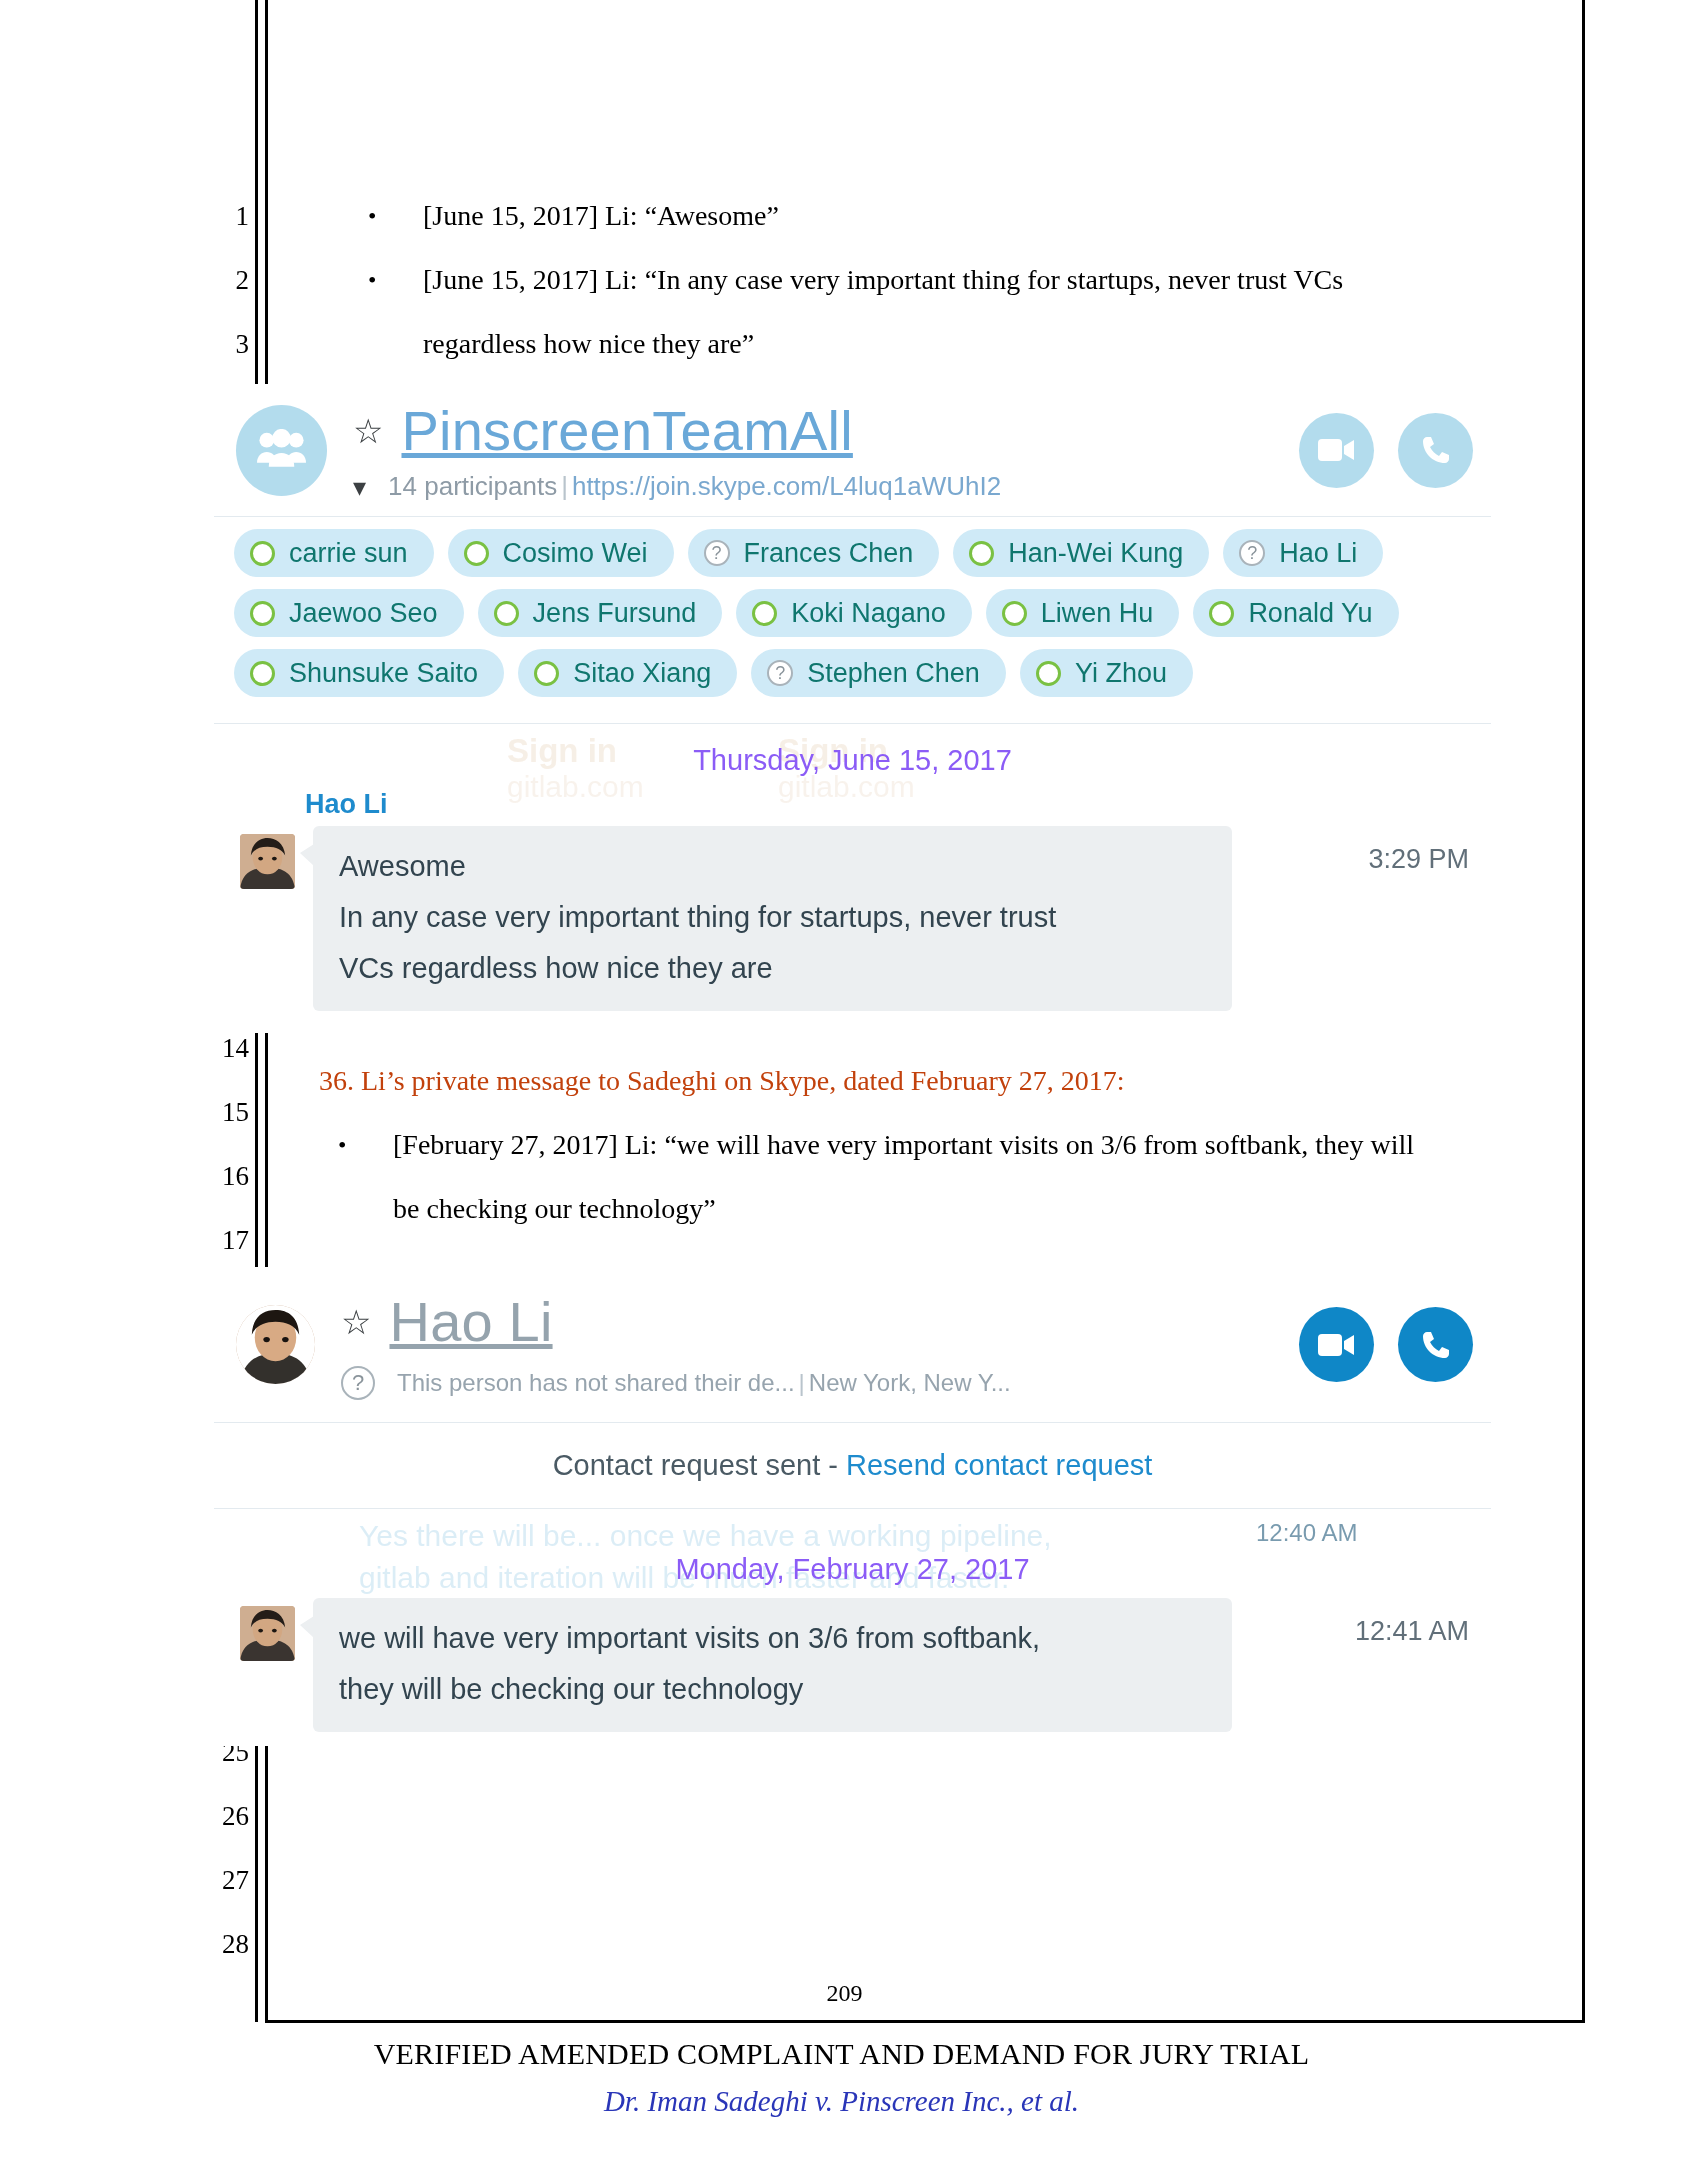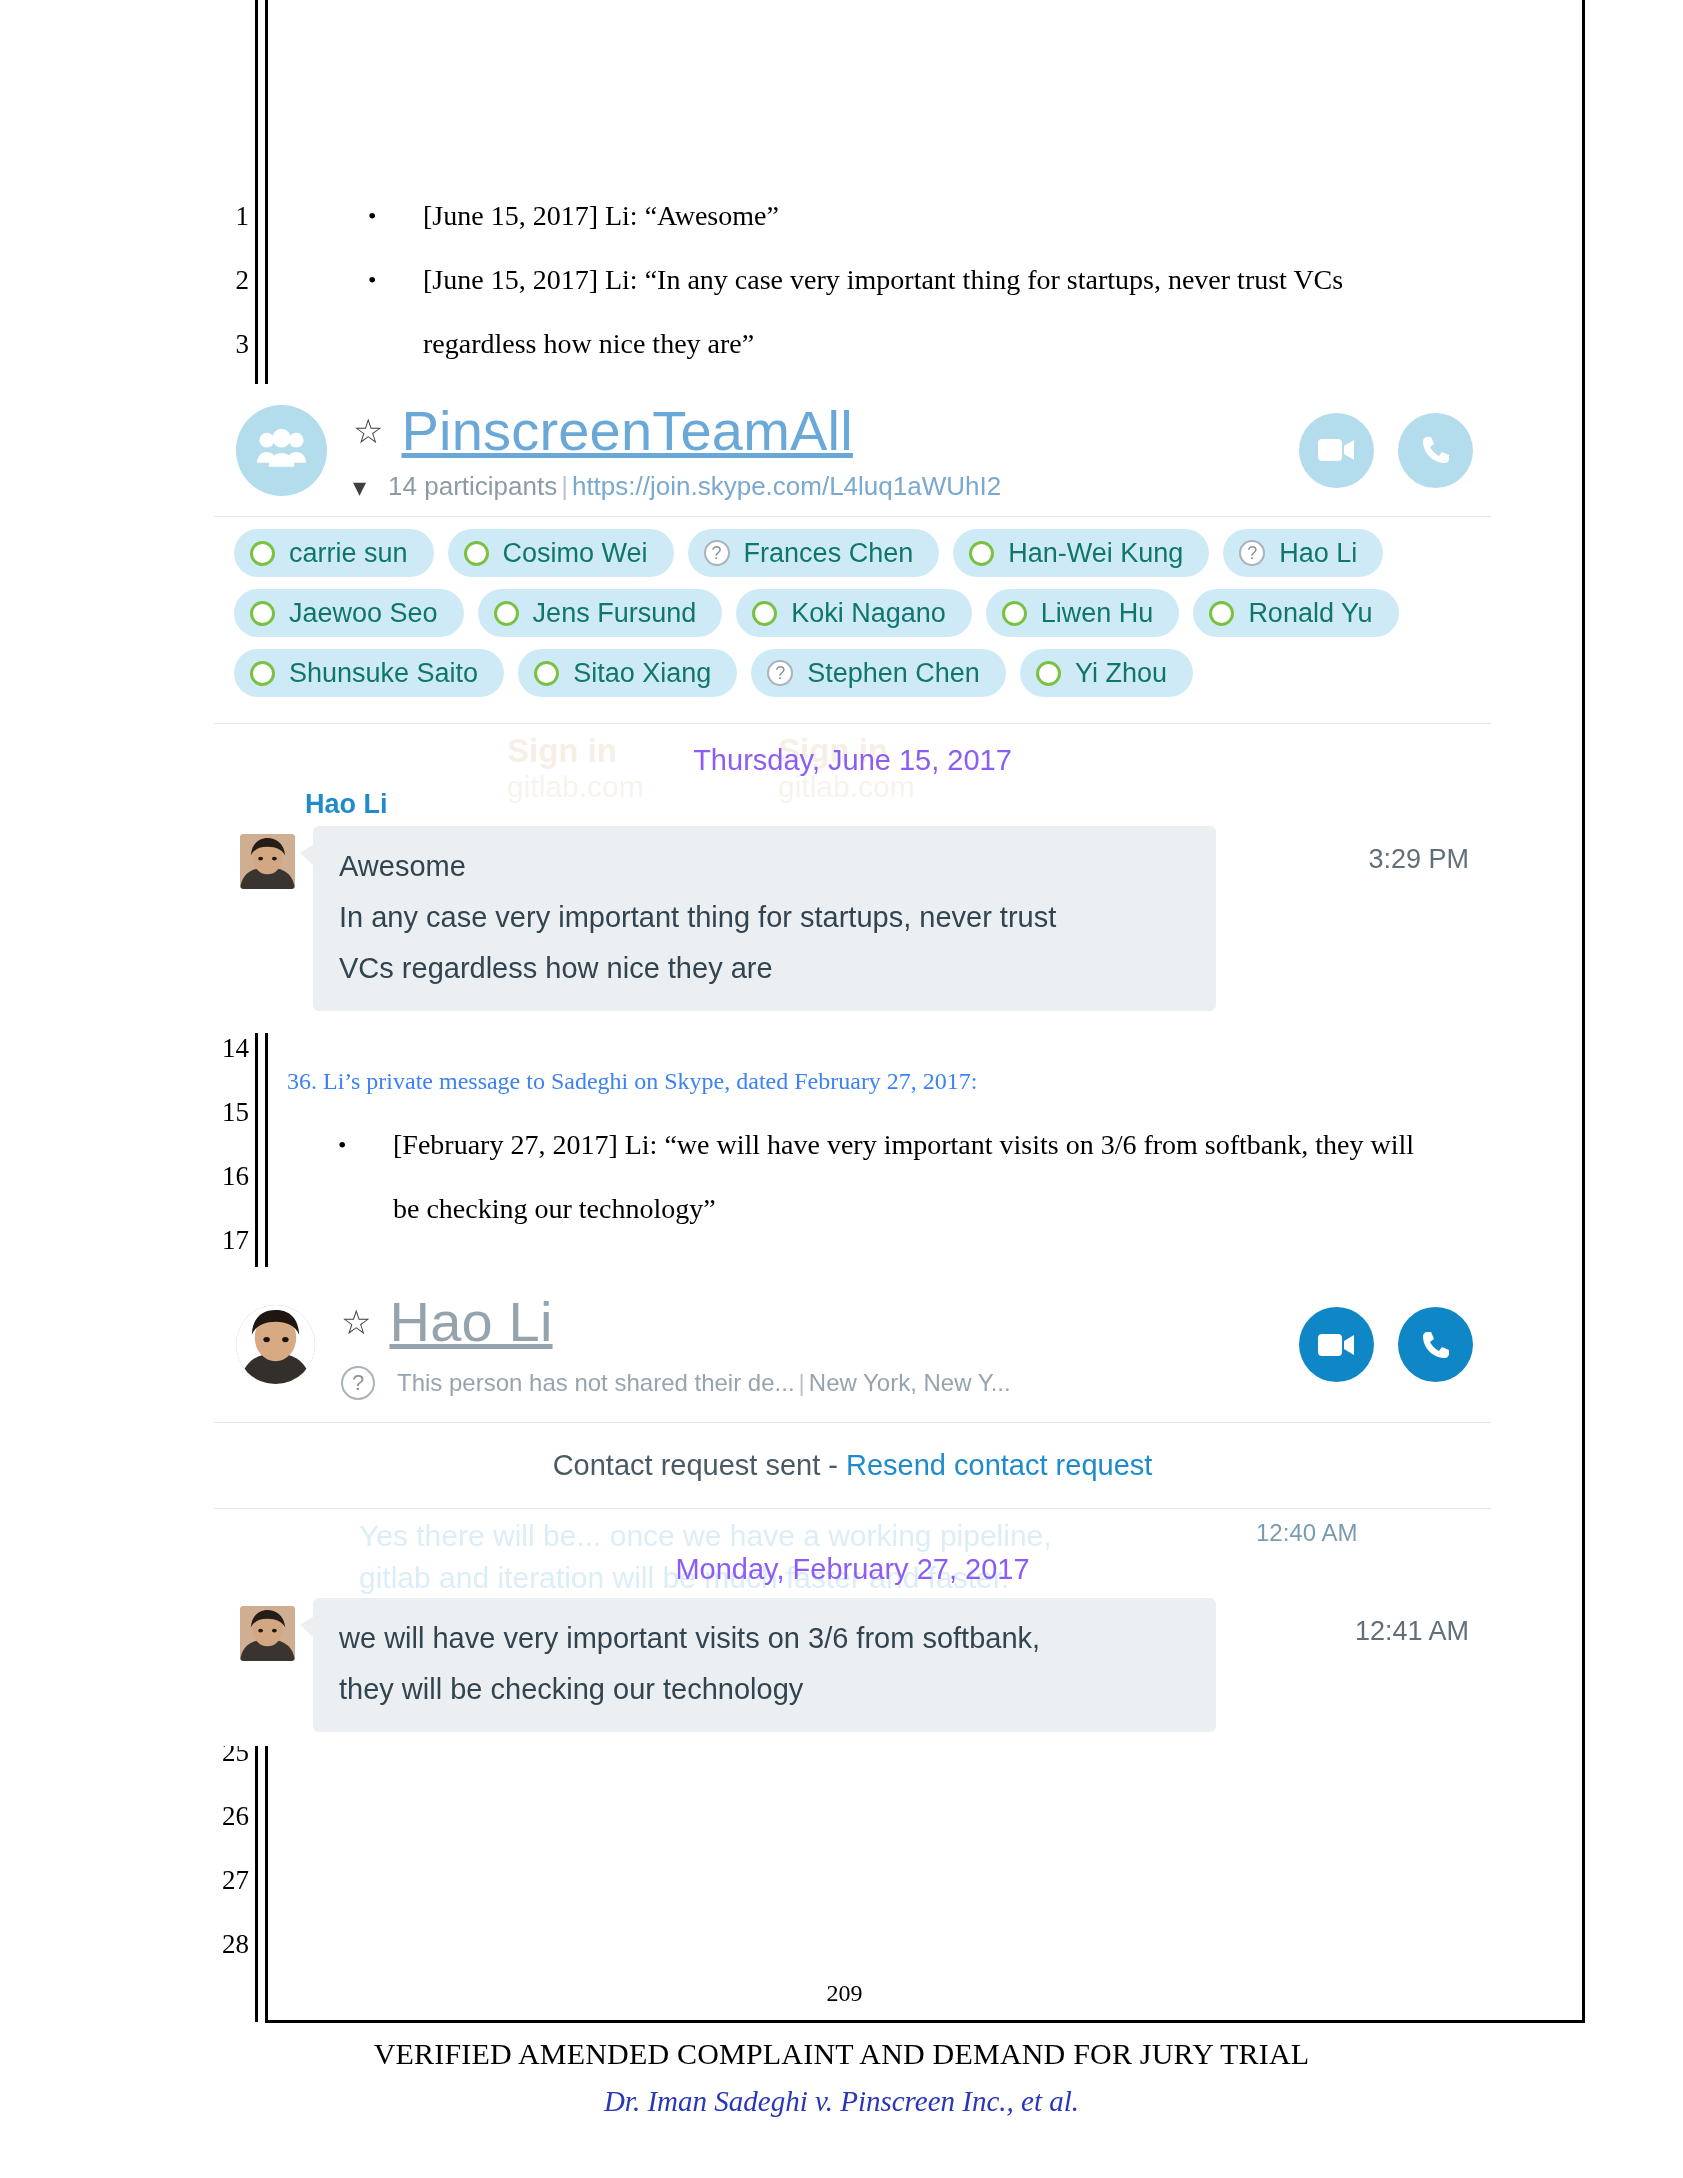--- a/index.html
+++ b/index.html
@@ -74,23 +74,24 @@
     flex: 0 0 55px;
     text-align: left;
     padding-left: 81px;
     box-sizing: content-box;
     font-size: 24px;
   }
   .bullet-row .btext {
     flex: 1;
   }
   .para-num {
-    font-size: 24px;
+    font-size: 28px;
     line-height: 64px;
-    color: #3b82f6;
+    color: #c2410c;
+    margin-left: 32px;
   }
 
   
   .skype-shot {
     position: relative;
     background: #ffffff;
     font-family: "Liberation Sans", sans-serif;
     overflow: hidden;
   }
   .sk-divider {
@@ -248,21 +249,21 @@
   .sk-sender {
     font-size: 27px;
     color: #1e8bcd;
     font-weight: 700;
     margin: 0 0 6px 91px;
   }
   .sk-bubble-wrap { flex: 1; padding-left: 18px; position: relative; }
   .sk-bubble {
     background: #eceff1;
     border-radius: 6px;
-    padding: 18px 26px 20px 26px;
+    padding: 18px 42px 20px 26px;
     position: relative;
     max-width: 851px;
   }
   .sk-bubble:before {
     content: "";
     position: absolute;
     left: -13px; top: 18px;
     width: 0; height: 0;
     border-top: 9px solid transparent;
     border-bottom: 13px solid transparent;

